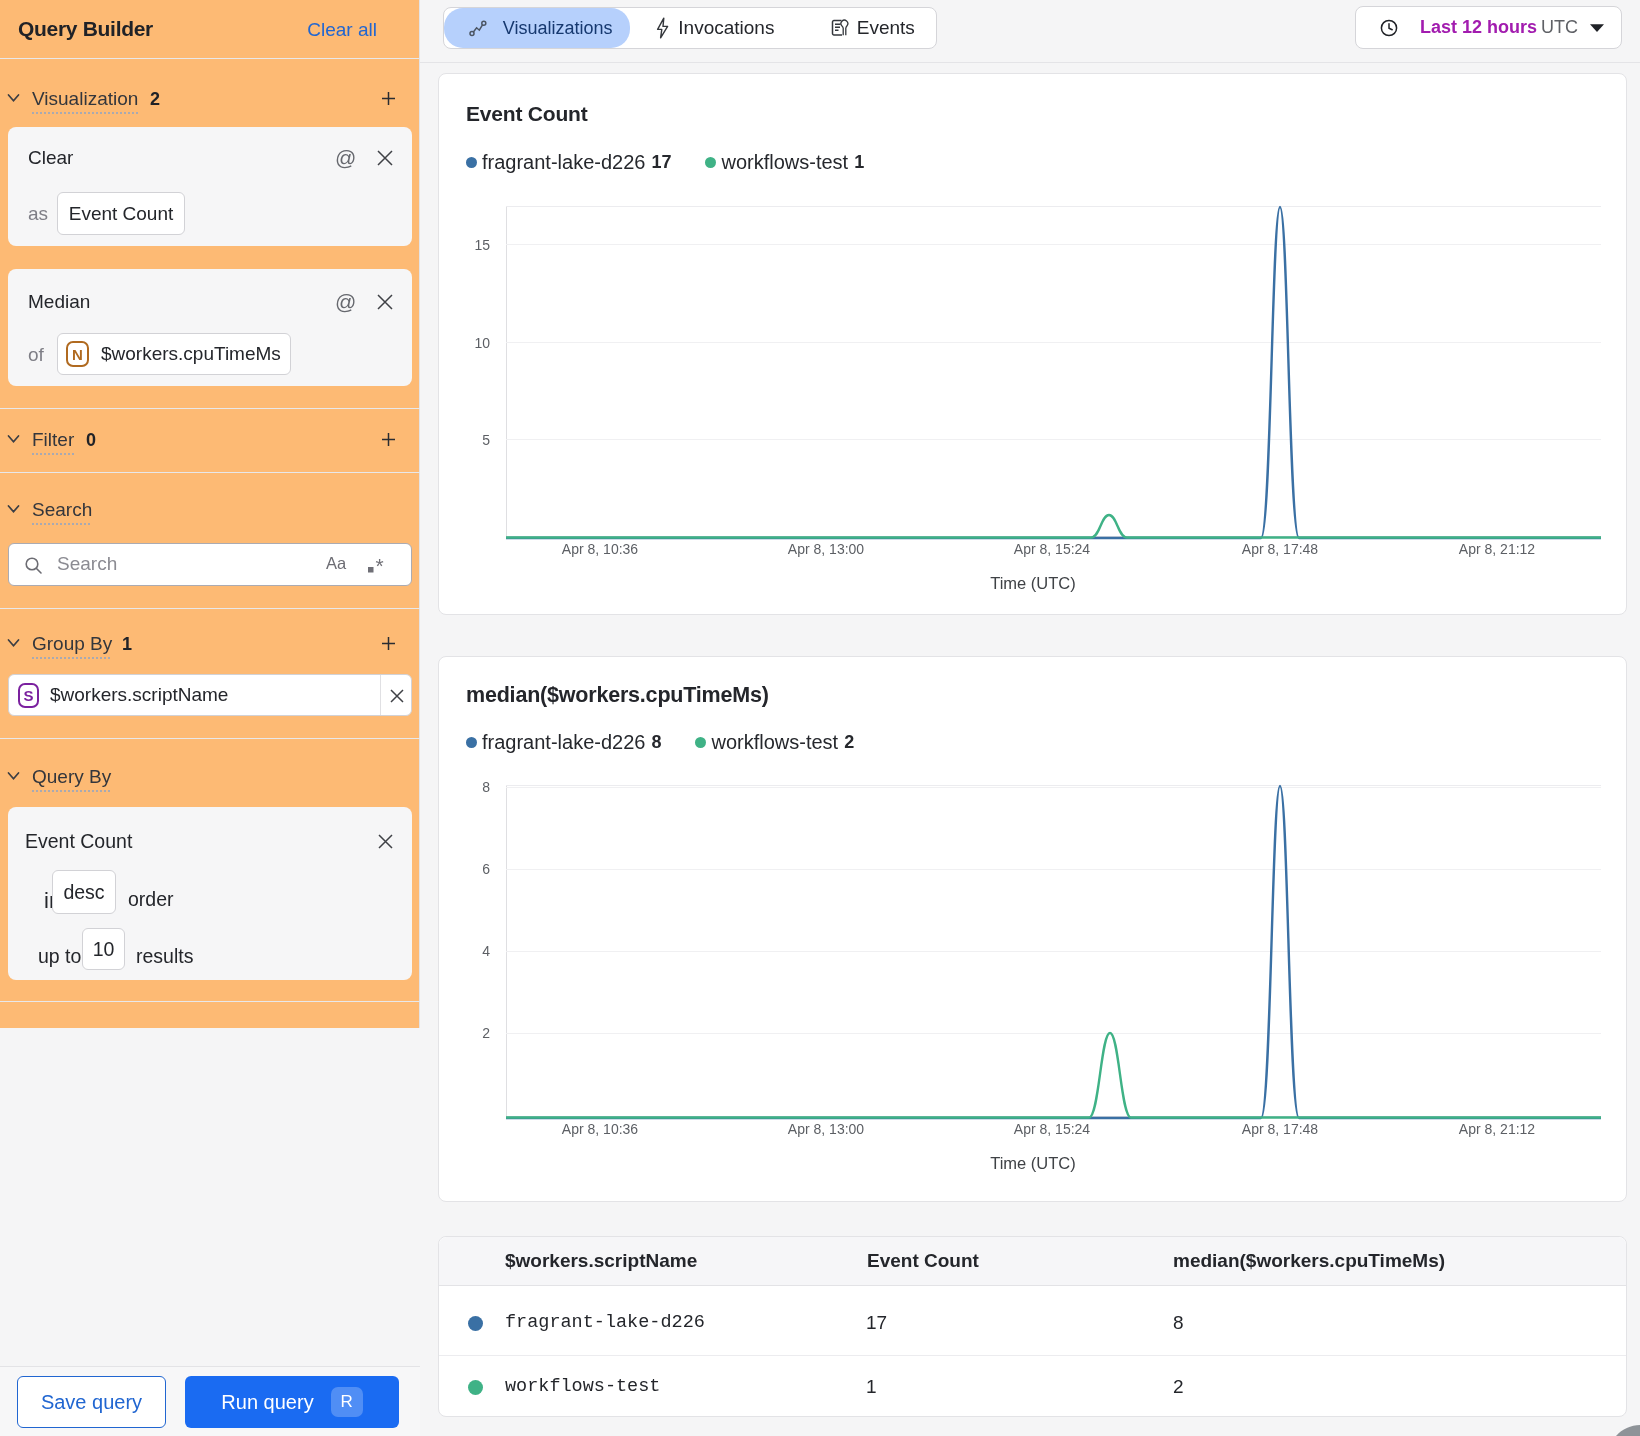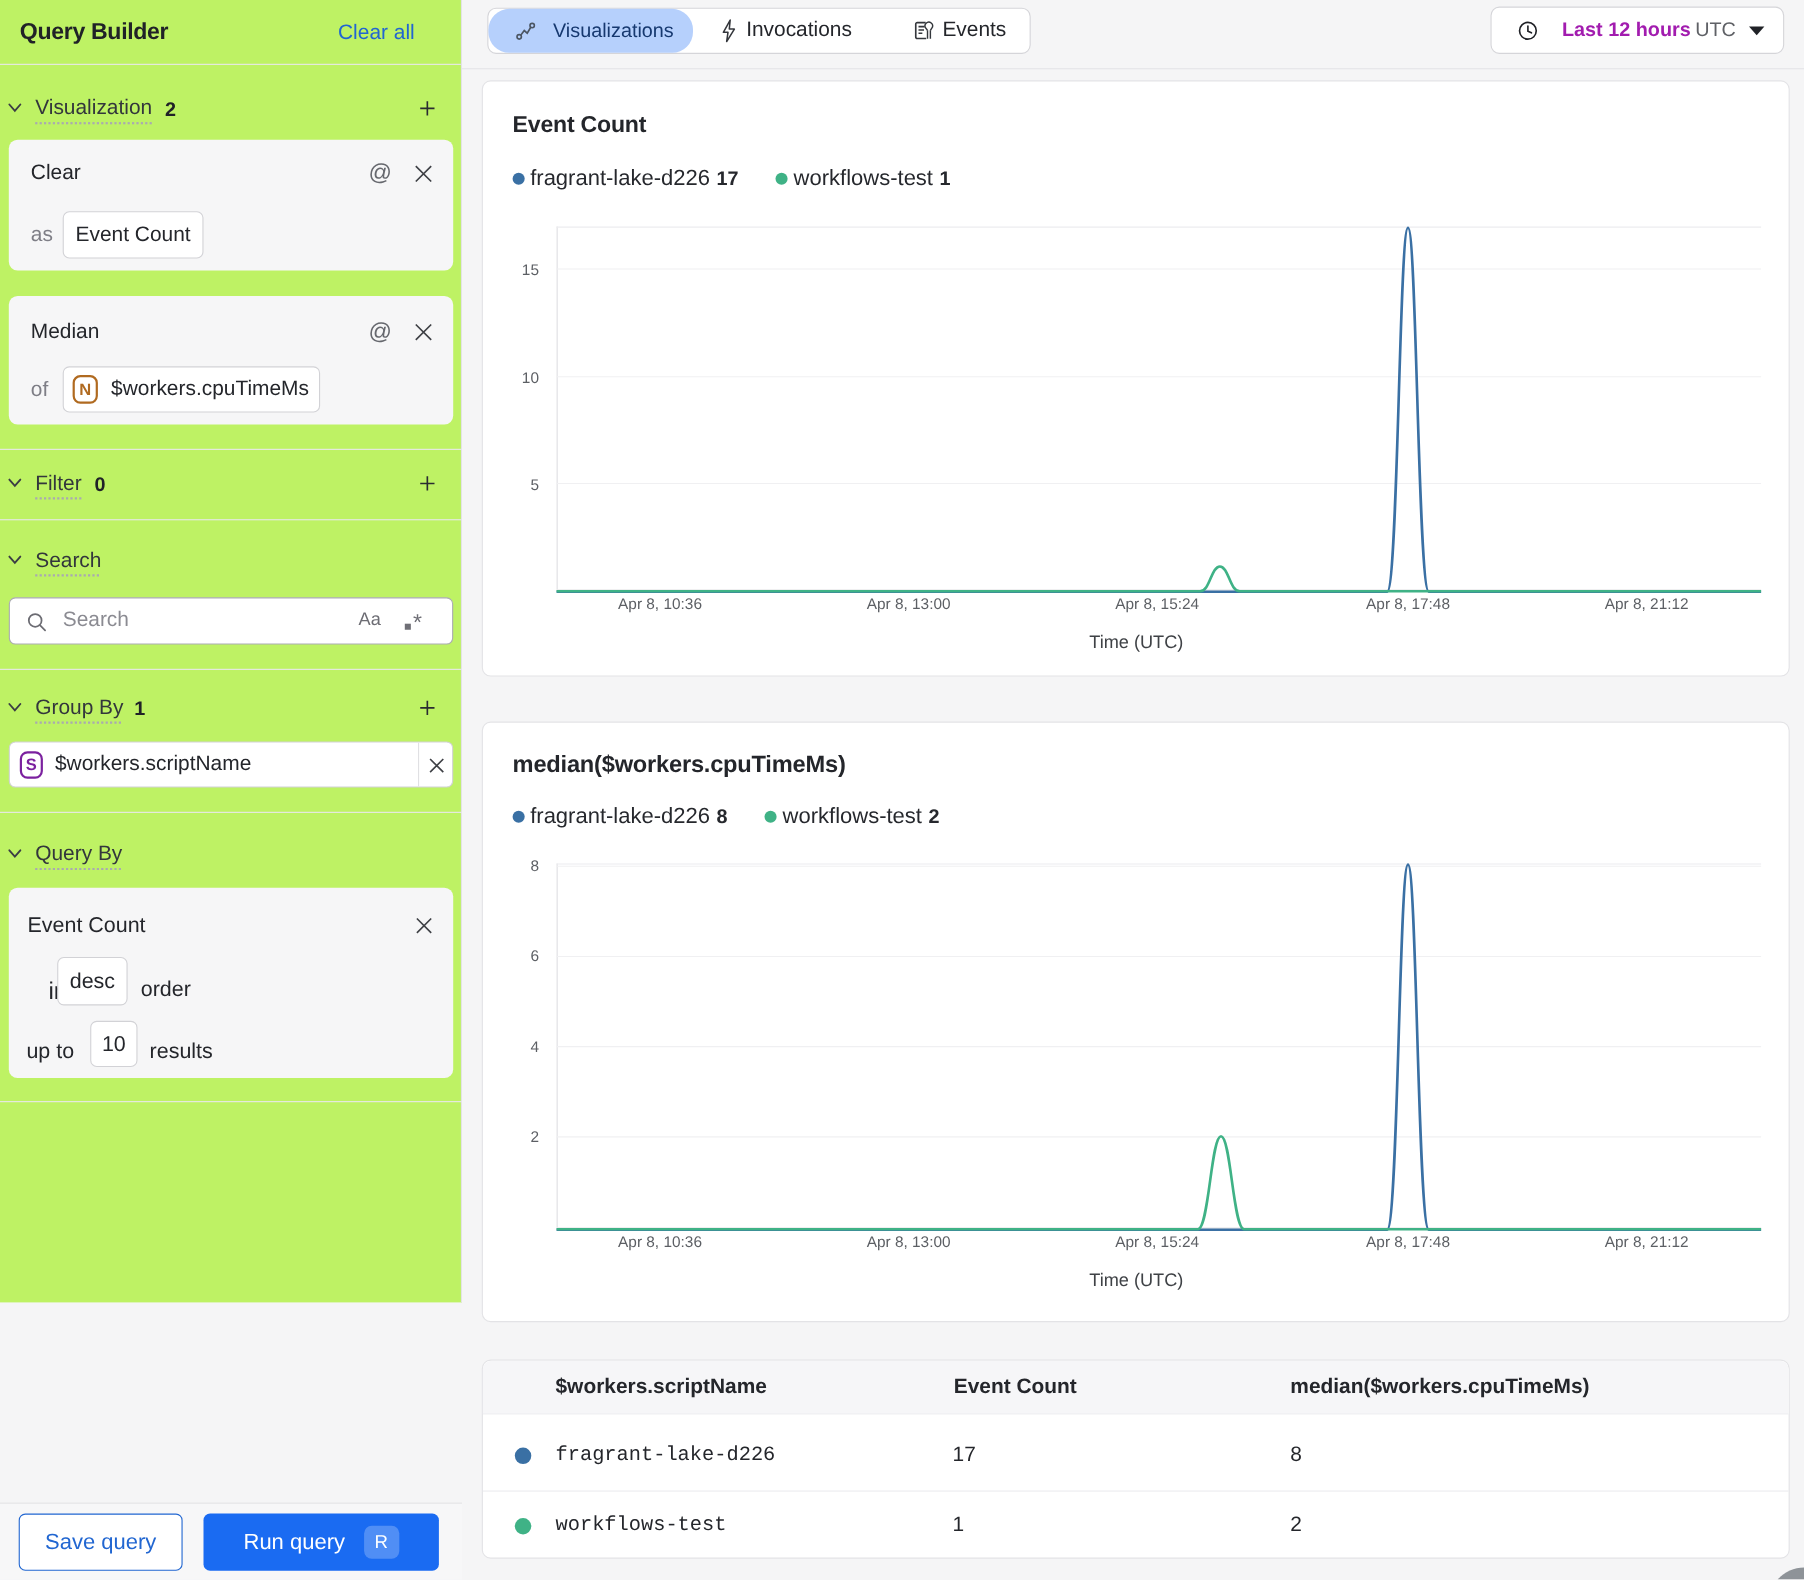--- a/index.html
+++ b/index.html
@@ -1,20 +1,20 @@
 <!DOCTYPE html>
 <html><head>
 <meta charset="utf-8">
 <style>
   * { margin:0; padding:0; box-sizing:border-box; }
   html,body { width:1640px; height:1436px; }
   body { position:relative; font-family:"Liberation Sans", sans-serif; background:#f5f5f6; overflow:hidden; color:#24262b; }
 
   
-  #sidebar { position:absolute; left:0; top:0; width:420px; height:1184px; background:#bef264; border-right:1px solid #e3e3e6; }
+  #sidebar { position:absolute; left:0; top:0; width:420px; height:1028px; background:#fdba74; border-right:1px solid #e3e3e6; }
   #sb-head { position:absolute; left:0; top:0; width:100%; height:59px; border-bottom:1px solid #e8e8ea; }
   #sb-head .title { position:absolute; left:18px; top:17px; font-size:21px; font-weight:700; color:#202227; letter-spacing:-0.3px; }
   #sb-head .clear { position:absolute; right:42px; top:19px; font-size:19px; color:#2166d1; }
 
   .sec-head { position:absolute; left:0; width:420px; height:26px; }
   .sec-head svg.chev { position:absolute; left:7px; top:4px; }
   .sec-head .lbl { position:absolute; left:32px; top:0; font-size:19px; color:#33363c;
       text-decoration:underline dotted #a9a9b1 2px; text-underline-offset:7px; }
   .sec-head .cnt { font-size:18px; font-weight:700; color:#202227; position:absolute; top:1px; }
   .sec-head svg.plus { position:absolute; right:24px; top:3px; }
@@ -191,21 +191,21 @@
   </div>
 
   <div class="card" style="top:807px; height:173px;">
     <div class="ctitle" style="left:17px; top:23px; font-weight:400; font-size:19.5px;">Event Count</div>
     <svg style="position:absolute; left:370px; top:27px;" width="15" height="15" viewBox="0 0 15 15">
         <path d="M1 1 L14 14 M14 1 L1 14" stroke="#3f4146" stroke-width="1.5"></path>
       </svg>
     <div class="mut" style="left:36px; top:81px; color:#24262b; font-size:22px;">in</div>
     <div class="wbox" style="left:44px; top:63px; width:64px; height:44px; font-size:19.5px;">desc</div>
     <div class="mut" style="left:120px; top:81px; color:#24262b; font-size:19.5px;">order</div>
-    <div class="mut" style="left:16px; top:138px; color:#24262b; font-size:19.5px;">up to</div>
+    <div class="mut" style="left:30px; top:138px; color:#24262b; font-size:19.5px;">up to</div>
     <div class="wbox" style="left:74px; top:121px; width:43px; height:42px; font-size:19.5px;">10</div>
     <div class="mut" style="left:128px; top:138px; color:#24262b; font-size:19.5px;">results</div>
   </div>
 
   <div class="divider" style="top:1001px;"></div>
 
   <div id="footer">
     <div id="btn-save">Save query</div>
     <div id="btn-run">Run query <span class="kbd">R</span></div>
   </div>

